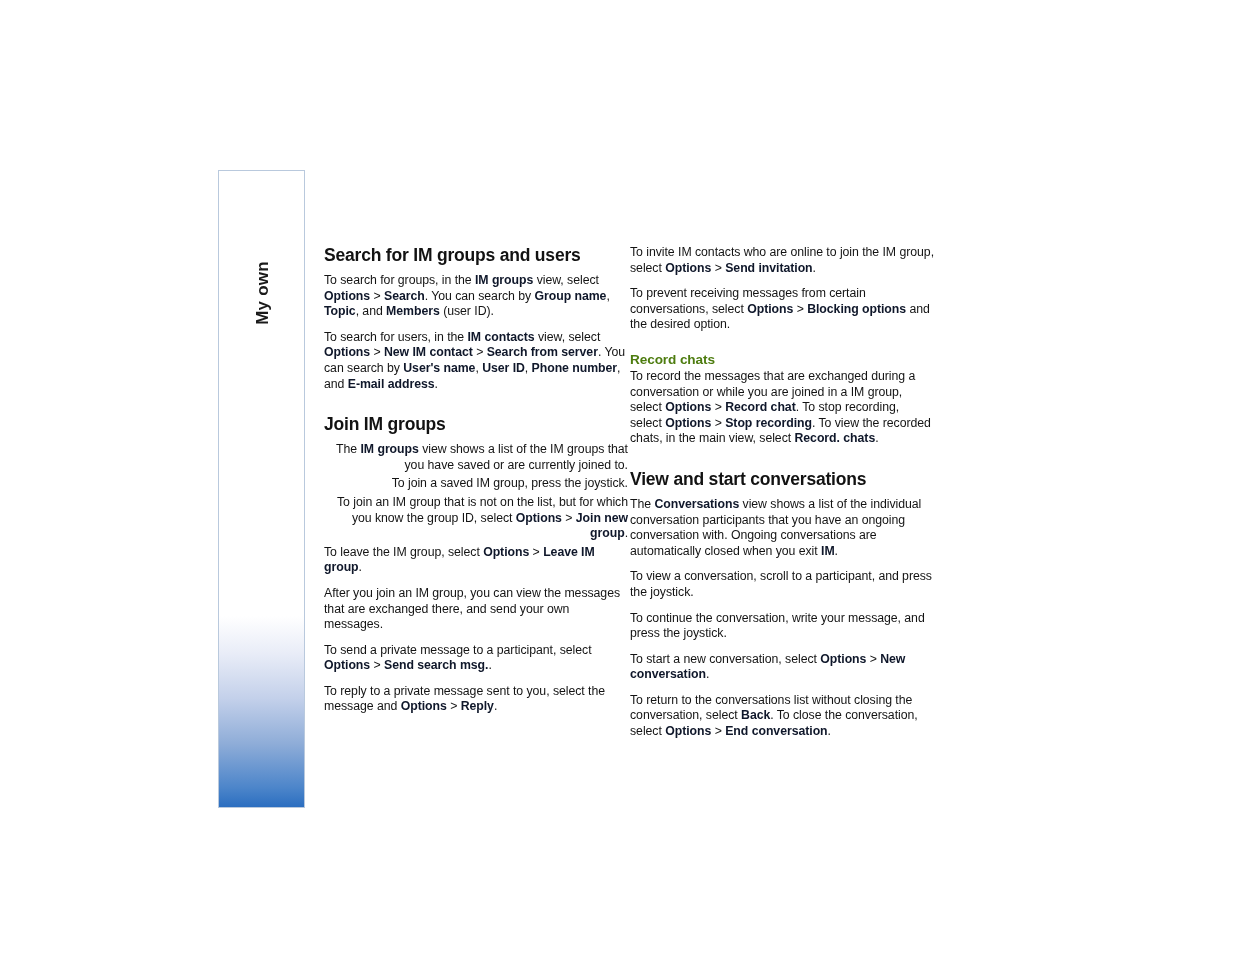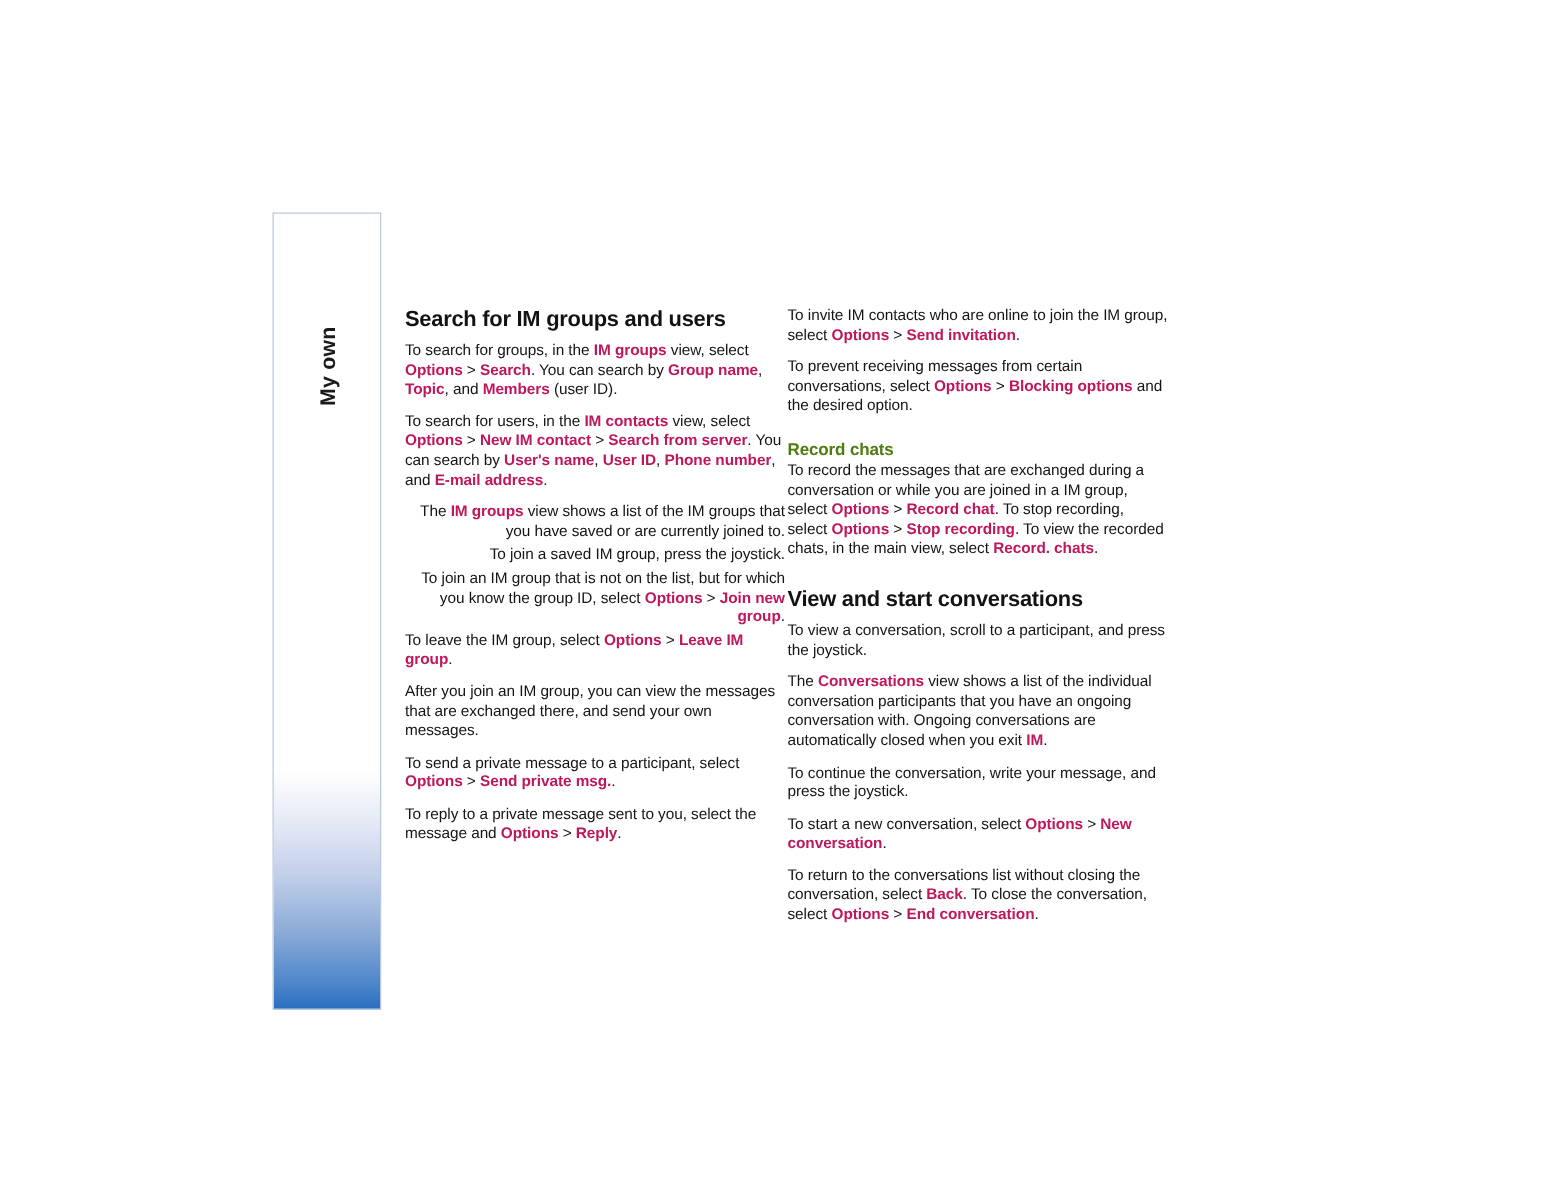--- a/index.html
+++ b/index.html
@@ -85,21 +85,21 @@
     line-height: 17px;
   }
 
   p.para {
     margin: 0 0 10px 0;
   }
   p.para.tight { margin-bottom: 0; }
   p.para.nogap { margin-bottom: 3px; text-align: right; }
 
   .lnk {
-    color: #be185d;
+    color: #0f172a;
     font-weight: bold;
   }
   .gt {
     color: #141414;
   }
 </style>
 </head>
 <body>
 
 <div class="sidebar">
@@ -110,54 +110,55 @@
 </div>
 
 <div class="col col-left">
 
   <h2 class="sec">Search for IM groups and users</h2>
 
   <p class="para"><span>To search for groups, in the </span><span class="lnk">IM groups</span><span> view, select </span><span class="lnk">Options</span><span class="gt"> &gt; </span><span class="lnk">Search</span><span>. You can search by </span><span class="lnk">Group name</span><span>, </span><span class="lnk">Topic</span><span>, and </span><span class="lnk">Members</span><span> (user ID).</span></p>
 
   <p class="para"><span>To search for users, in the </span><span class="lnk">IM contacts</span><span> view, select </span><span class="lnk">Options</span><span class="gt"> &gt; </span><span class="lnk">New IM contact</span><span class="gt"> &gt; </span><span class="lnk">Search from server</span><span>. You can search by </span><span class="lnk">User's name</span><span>, </span><span class="lnk">User ID</span><span>, </span><span class="lnk">Phone number</span><span>, and </span><span class="lnk">E-mail address</span><span>.</span></p>
 
+  <h2 class="sec spaced">Join IM groups</h2>
 
   <p class="para nogap"><span>The </span><span class="lnk">IM groups</span><span> view shows a list of the IM groups that you have saved or are currently joined to.</span></p>
 
   <p class="para nogap"><span>To join a saved IM group, press the joystick.</span></p>
 
   <p class="para nogap"><span>To join an IM group that is not on the list, but for which you know the group ID, select </span><span class="lnk">Options</span><span class="gt"> &gt; </span><span class="lnk">Join new group</span><span>.</span></p>
 
   <p class="para"><span>To leave the IM group, select </span><span class="lnk">Options</span><span class="gt"> &gt; </span><span class="lnk">Leave IM group</span><span>.</span></p>
 
 
   <p class="para"><span>After you join an IM group, you can view the messages that are exchanged there, and send your own messages.</span></p>
 
 
-  <p class="para"><span>To send a private message to a participant, select </span><span class="lnk">Options</span><span class="gt"> &gt; </span><span class="lnk">Send private msg.</span><span>.</span></p>
+  <p class="para"><span>To send a private message to a participant, select </span><span class="lnk">Options</span><span class="gt"> &gt; </span><span class="lnk">Send search msg.</span><span>.</span></p>
 
   <p class="para"><span>To reply to a private message sent to you, select the message and </span><span class="lnk">Options</span><span class="gt"> &gt; </span><span class="lnk">Reply</span><span>.</span></p>
 
 </div>
 
 <div class="col col-right">
 
   <p class="para"><span>To invite IM contacts who are online to join the IM group, select </span><span class="lnk">Options</span><span class="gt"> &gt; </span><span class="lnk">Send invitation</span><span>.</span></p>
 
   <p class="para tight"><span>To prevent receiving messages from certain conversations, select </span><span class="lnk">Options</span><span class="gt"> &gt; </span><span class="lnk">Blocking options</span><span> and the desired option.</span></p>
 
   <h3 class="sub">Record chats</h3>
 
   <p class="para"><span>To record the messages that are exchanged during a conversation or while you are joined in a IM group, select </span><span class="lnk">Options</span><span class="gt"> &gt; </span><span class="lnk">Record chat</span><span>. To stop recording, select </span><span class="lnk">Options</span><span class="gt"> &gt; </span><span class="lnk">Stop recording</span><span>. To view the recorded chats, in the main view, select </span><span class="lnk">Record. chats</span><span>.</span></p>
 
   <h2 class="sec spaced">View and start conversations</h2>
 
+  <p class="para"><span>The </span><span class="lnk">Conversations</span><span> view shows a list of the individual conversation participants that you have an ongoing conversation with. Ongoing conversations are automatically closed when you exit </span><span class="lnk">IM</span><span>.</span></p>
+
   <p class="para"><span>To view a conversation, scroll to a participant, and press the joystick.</span></p>
-
-  <p class="para"><span>The </span><span class="lnk">Conversations</span><span> view shows a list of the individual conversation participants that you have an ongoing conversation with. Ongoing conversations are automatically closed when you exit </span><span class="lnk">IM</span><span>.</span></p>
 
   <p class="para"><span>To continue the conversation, write your message, and press the joystick.</span></p>
 
   <p class="para"><span>To start a new conversation, select </span><span class="lnk">Options</span><span class="gt"> &gt; </span><span class="lnk">New conversation</span><span>.</span></p>
 
   <p class="para"><span>To return to the conversations list without closing the conversation, select </span><span class="lnk">Back</span><span>. To close the conversation, select </span><span class="lnk">Options</span><span class="gt"> &gt; </span><span class="lnk">End conversation</span><span>.</span></p>
 
 </div>
 
 </body></html>

